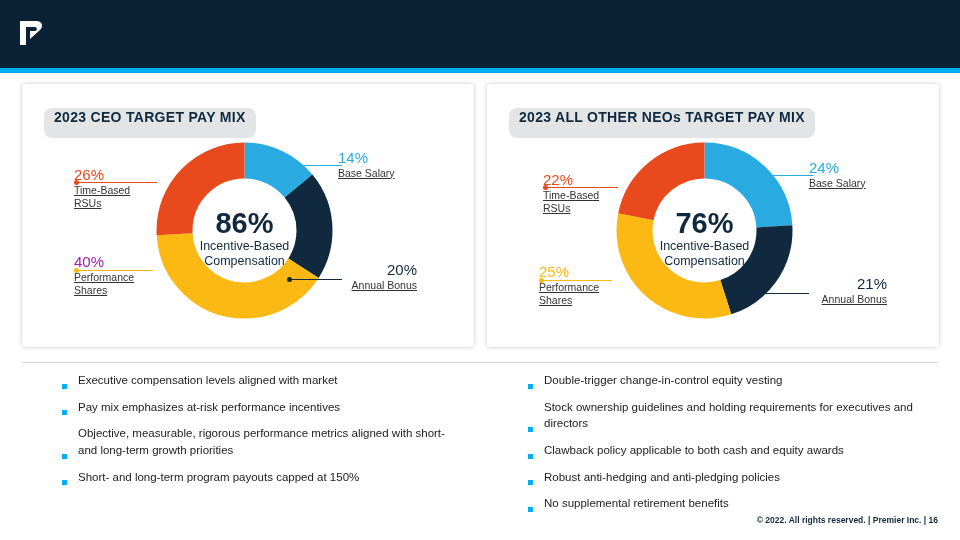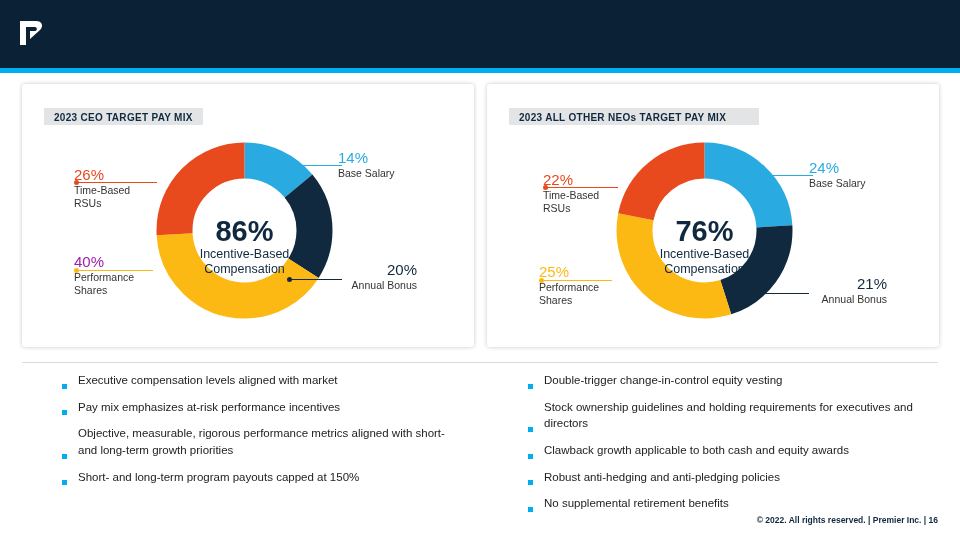--- a/index.html
+++ b/index.html
@@ -57,43 +57,44 @@
     height: 263px;
     background: #ffffff;
     border-radius: 3px;
     box-shadow: 0 0 4px rgba(0,0,0,0.22);
   }
   .card-left { left: 22px; }
   .card-right { left: 487px; }
   .card-title {
     position: absolute;
     left: 22px; top: 24px;
-    height: 17px;
+    height: 30px;
     background: #e2e4e6;
     color: #10293f;
-    font-size: 10px;
+    font-size: 14px;
     font-weight: bold;
     letter-spacing: 0.3px;
     line-height: 19px;
     padding: 0 10px;
     white-space: nowrap;
+    border-radius: 8px;
   }
   .card-title.wide { min-width: 230px; }
   
   .donut-wrap {
     position: absolute;
     top: 54px;
     width: 185px;
     height: 185px;
   }
   .donut-left { left: 130px; }
   .donut-right { left: 125px; }
   .donut-center {
     position: absolute;
-    left: 0; top: 16px;
+    left: 0; top: 8px;
     width: 185px; height: 185px;
     display: flex;
     flex-direction: column;
     align-items: center;
     justify-content: center;
     pointer-events: none;
   }
   .donut-pct {
     font-size: 29px;
     font-weight: bold;
@@ -114,20 +115,21 @@
   .callout .pct {
     font-size: 15px;
     font-weight: normal;
     line-height: 1.1;
   }
   .callout .lbl {
     font-size: 10.5px;
     color: #333333;
     line-height: 1.25;
     white-space: pre-line;
+    text-decoration: underline;
   }
   .callout.right-align { text-align: right; }
   .leader {
     position: absolute;
     height: 1px;
   }
   .dot {
     position: absolute;
     width: 5px; height: 5px;
     border-radius: 50%;
@@ -316,21 +318,21 @@
     <div class="bullet-row">
       <span class="bullet-mark" style="background:#00aeef;"></span>
       <span class="bullet-text">Double-trigger change-in-control equity vesting</span>
     </div>
     <div class="bullet-row">
       <span class="bullet-mark" style="background:#00aeef;"></span>
       <span class="bullet-text">Stock ownership guidelines and holding requirements for executives and directors</span>
     </div>
     <div class="bullet-row">
       <span class="bullet-mark" style="background:#00aeef;"></span>
-      <span class="bullet-text">Clawback growth applicable to both cash and equity awards</span>
+      <span class="bullet-text">Clawback policy applicable to both cash and equity awards</span>
     </div>
     <div class="bullet-row">
       <span class="bullet-mark" style="background:#00aeef;"></span>
       <span class="bullet-text">Robust anti-hedging and anti-pledging policies</span>
     </div>
     <div class="bullet-row">
       <span class="bullet-mark" style="background:#00aeef;"></span>
       <span class="bullet-text">No supplemental retirement benefits</span>
     </div>
   </div>

